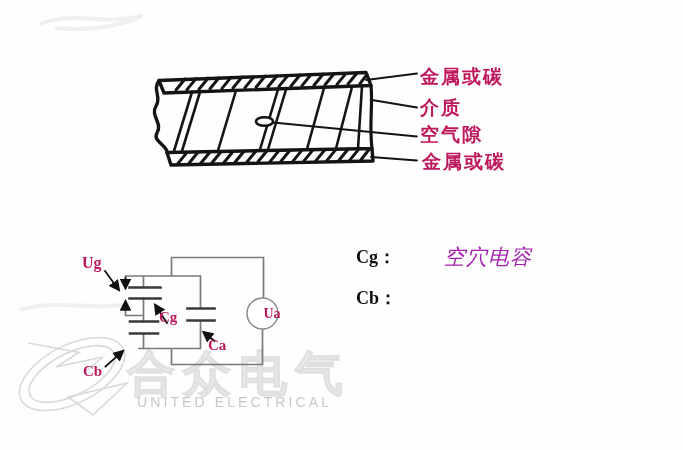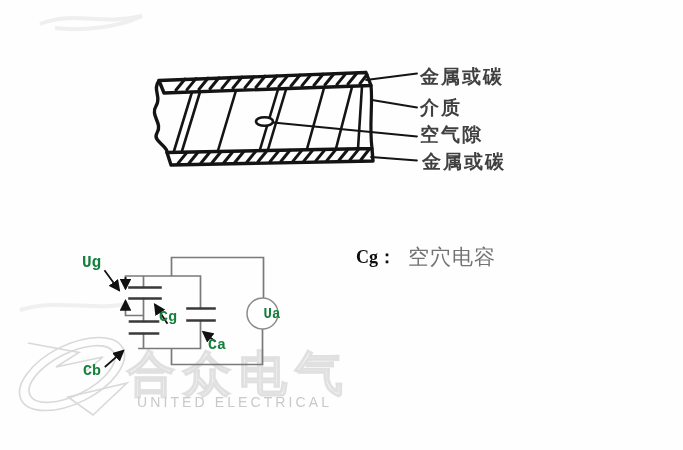--- a/index.html
+++ b/index.html
@@ -2,30 +2,30 @@
 <html><head>
 <meta charset="utf-8">
 <style>
   html,body{margin:0;padding:0;background:#fff;}
   #page{position:relative;width:683px;height:450px;background:#fefefe;overflow:hidden;
         font-family:"Liberation Serif",serif;color:#141414;}
   #art{position:absolute;left:0;top:0;z-index:1;}
   .lbl{position:absolute;z-index:3;white-space:nowrap;}
   
   .slab-lbl{font-family:"Liberation Sans",sans-serif;font-weight:bold;font-size:19px;
-            letter-spacing:2px;color:#404040;line-height:22px;}
+            letter-spacing:2px;color:#be185d;line-height:22px;}
   
-  .sym-lbl{font-family:Liberation Mono, monospace;font-weight:bold;font-size:15px;color:#15803d;}
+  .sym-lbl{font-family:Liberation Serif, serif;font-weight:bold;font-size:15px;color:#be185d;}
   .ua-lbl{width:48px;text-align:center;font-size:14px;}
   
   #legend{position:absolute;left:356px;top:244px;z-index:3;display:flex;flex-direction:column;gap:7px;}
-  .leg-row{display:flex;align-items:flex-start;line-height:27px;white-space:nowrap;}
+  .leg-row{display:flex;align-items:flex-start;line-height:27px;white-space:nowrap;gap:36px;}
   .leg-sym{font-family:"Liberation Serif",serif;font-weight:bold;font-size:18px;color:#0d0d0d;
            width:52px;flex:0 0 52px;}
-  .leg-txt{font-family:"Liberation Serif",serif;font-size:21px;color:#737373;letter-spacing:1px;}
+  .leg-txt{font-family:"Liberation Serif",serif;font-size:21px;color:#a21caf;letter-spacing:1px;font-style:italic;}
 </style>
 </head>
 <body>
 
 <div id="page">
 
   <svg id="art" width="683" height="450" viewBox="0 0 683 450">
 
     <defs>
       <marker id="ah" viewBox="0 0 10 10" refX="7.5" refY="5" markerWidth="6.5" markerHeight="6.5" orient="auto-start-reverse">
@@ -117,16 +117,17 @@
   <div class="lbl sym-lbl ua-lbl" style="left:248px;top:306px;">Ua</div>
 
   <div id="legend">
     <div class="leg-row">
       <span class="leg-sym">Cg：</span>
       <span class="leg-txt">空穴电容</span>
     </div>
     <div class="leg-row">
     </div>
     <div class="leg-row">
+      <span class="leg-sym">Cb：</span>
     </div>
   </div>
 
 </div>
 
 </body></html>

